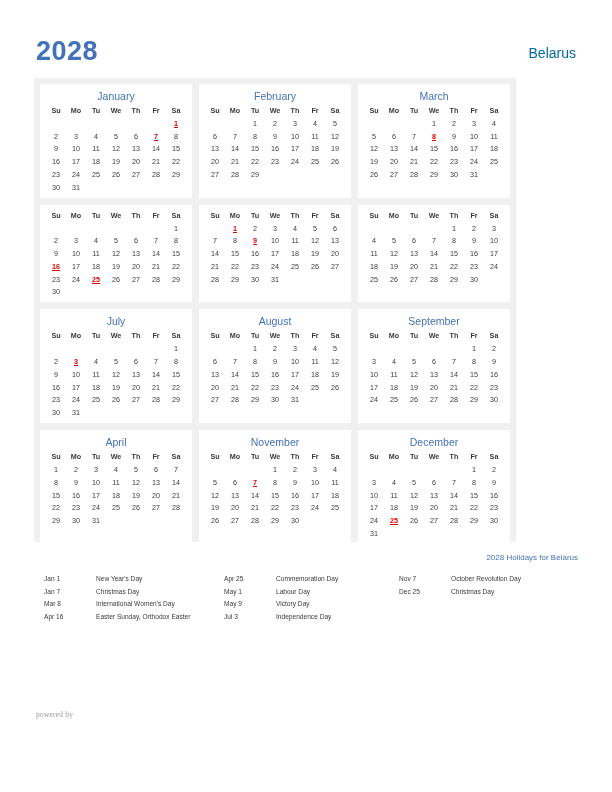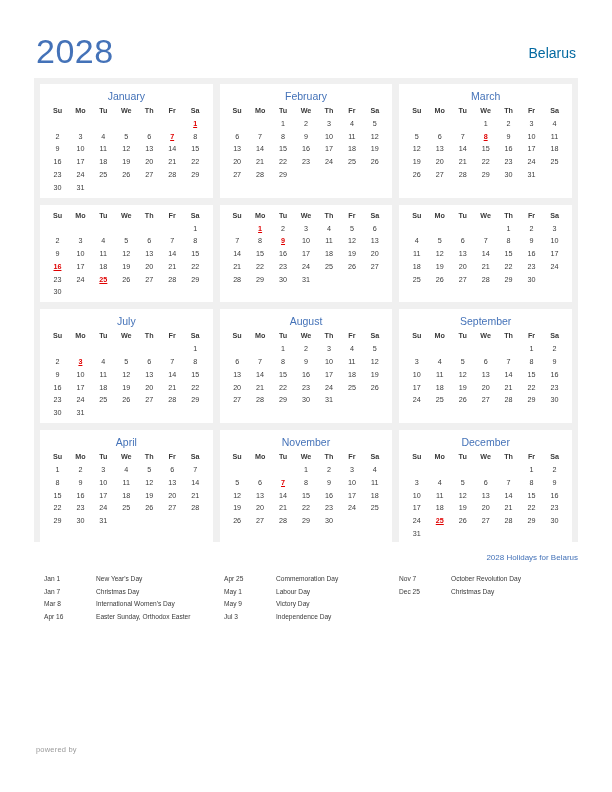--- a/index.html
+++ b/index.html
@@ -21,41 +21,41 @@
     position: absolute;
     left: 36px;
     top: 36px;
     width: 540px;
     height: 38px;
   }
   #year-title {
     position: absolute;
     left: 0;
     top: 0;
-    font-size: 34px;
+    font-size: 27px;
     color: #4472b8;
-    font-weight: normal;
+    font-weight: bold;
     letter-spacing: 0.5px;
     line-height: 30px;
   }
   #country-title {
     position: absolute;
     right: 0;
     top: 7px;
     font-size: 14px;
     color: #0369a1;
     line-height: 20px;
   }
 
   
   #calendar-container {
     position: absolute;
     left: 34px;
     top: 78px;
-    width: 544px;
+    width: 482px;
     height: 464px;
     background: #f0f0f0;
     box-sizing: border-box;
     padding: 6px;
   }
   #months-grid {
     display: grid;
     grid-template-columns: repeat(3, 1fr);
     grid-template-rows: repeat(4, 1fr);
     gap: 7px;
@@ -145,21 +145,22 @@
   }
   .holiday-name {
     font-size: 6.6px;
     color: #3a3a3a;
   }
 
   
   #footer {
     position: absolute;
     left: 36px;
-    top: 744px;
+    top: 709px;
+    font-family: Liberation Serif, serif;
   }
   #powered-by {
     font-size: 7.5px;
     color: #9a9a9a;
     line-height: 11px;
     letter-spacing: 0.2px;
   }
   #brand {
     font-size: 18px;
     line-height: 22px;

